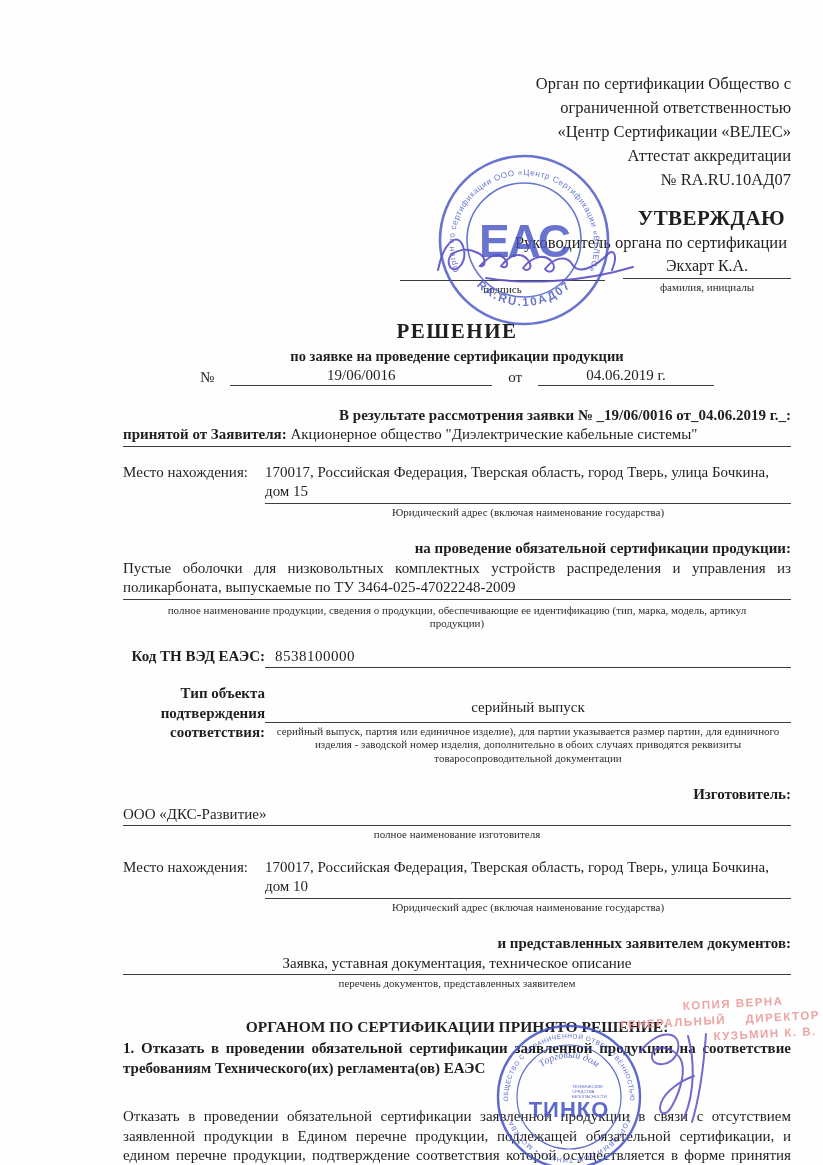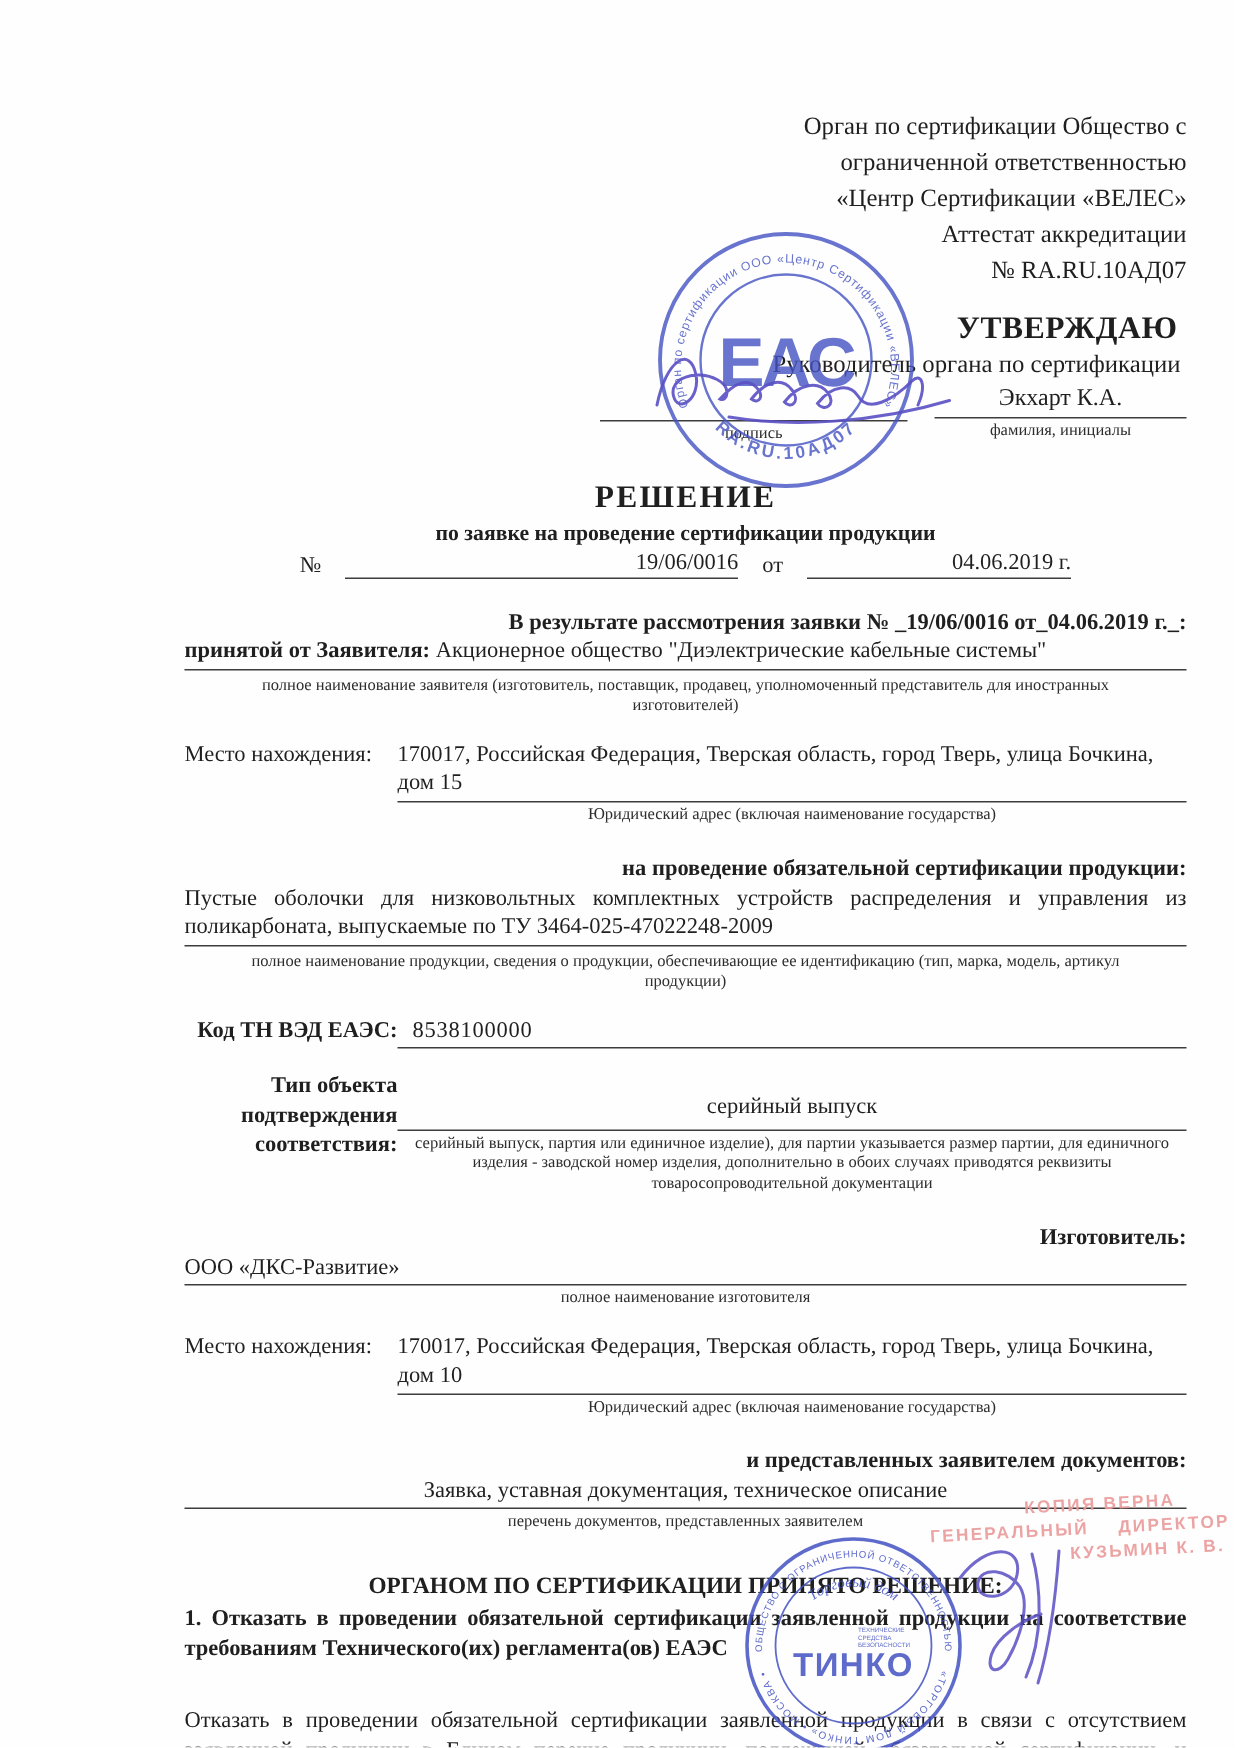--- a/index.html
+++ b/index.html
@@ -17,21 +17,21 @@
   .sig-col { width:205px; padding-top:27px; }
   .name-col { width:168px; }
   .approver-name { font-size:16px; text-align:center; padding-top:4px; padding-bottom:3px; }
   .sig-line { border-bottom:1px solid #3c3c3c; height:0; }
   .caption { font-size:11px; line-height:13.5px; color:#2d2d2d; text-align:center; }
   .cap-pad { padding-top:2px; }
 
   .title { margin-top:22px; text-align:center; font-size:21px; font-weight:bold; letter-spacing:1.5px; }
   .subtitle { text-align:center; font-weight:bold; font-size:14.5px; margin-top:4px; }
   .num-row { display:flex; align-items:flex-end; justify-content:center; gap:16px; font-size:15px; margin-top:2px; }
-  .blank { border-bottom:1px solid #3c3c3c; text-align:right; padding-bottom:1px; }
+  .blank { border-bottom:1px solid #3c3c3c; text-align:center; padding-bottom:1px; }
   .b1 { width:262px; } .b2 { width:176px; }
 
   .bold { font-weight:bold;text-align:right; }
   .bodytext { font-size:15px; line-height:19.5px; }
   .sec { margin-top:20px; }
   .uline { border-bottom:1px solid #3c3c3c; padding-bottom:1px; }
   .just { text-align:justify; }
   .center { text-align:center; }
 
   .field-row { display:flex; margin-top:16px; }
@@ -99,21 +99,20 @@
     <div class="num-row">
       <span>№</span>
       <span class="blank b1">19/06/0016</span>
       <span>от</span>
       <span class="blank b2">04.06.2019 г.</span>
     </div>
 
     <div class="sec bodytext">
       <div class="bold">В результате рассмотрения заявки № _19/06/0016 от_04.06.2019 г._:</div>
       <div class="uline"><span class="bold">принятой от Заявителя:</span> <span>Акционерное общество "Диэлектрические кабельные системы"</span></div>
-      <div class="caption cap-pad cap-narrow">полное наименование заявителя (изготовитель, поставщик, продавец, уполномоченный представитель для иностранных изготовителей)</div>
 
       <div class="field-row">
         <div class="field-label">Место нахождения:</div>
         <div class="field-wrap">
           <div class="field-value">170017, Российская Федерация, Тверская область, город Тверь, улица Бочкина, дом 15</div>
           <div class="caption cap-pad">Юридический адрес (включая наименование государства)</div>
         </div>
       </div>
     </div>
 

